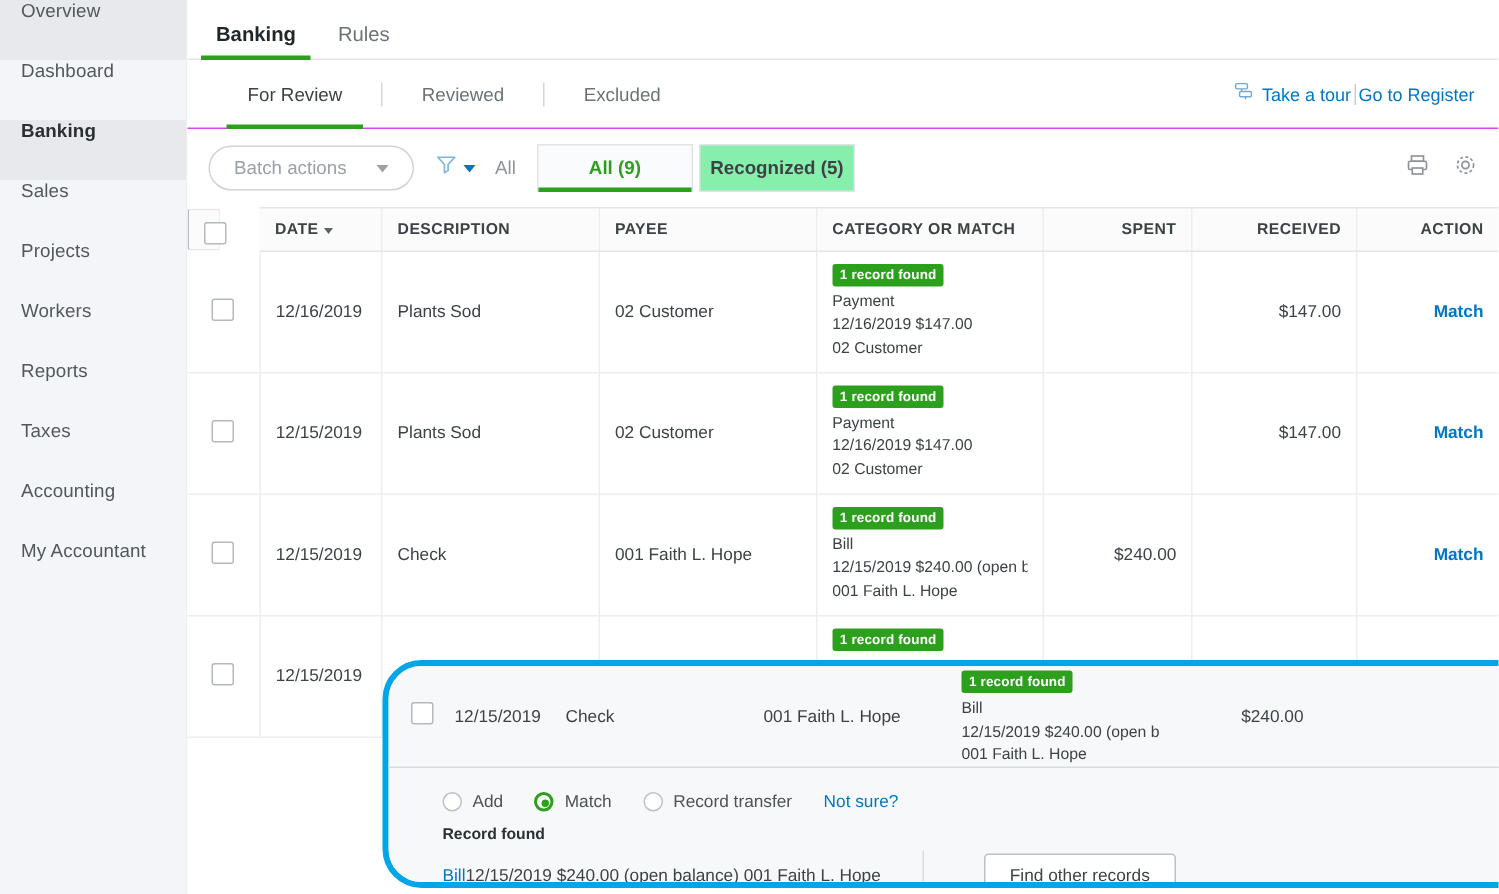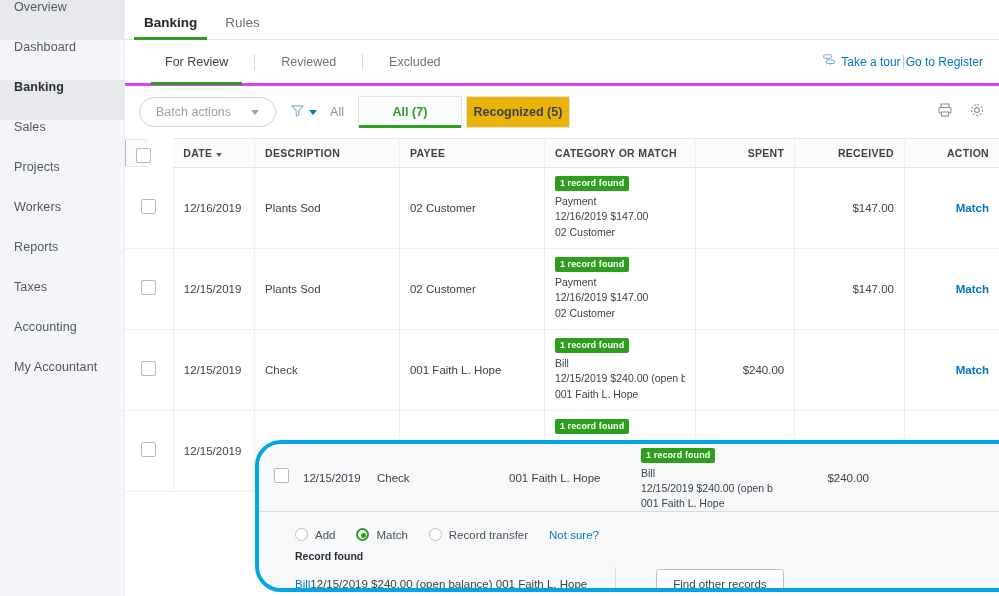--- a/index.html
+++ b/index.html
@@ -63,21 +63,21 @@
     font-size: 7.5px; font-weight: bold;
     padding: 2px 3px 1px 3px; border-radius: 2px;
     letter-spacing: .3px; line-height: 1;
     position: relative; top: -1px;
   }
 
   
   .subtabs {
     height: 46px;
     display: flex; align-items: center;
-    border-bottom: 3px solid #d946ef;
+    border-bottom: 1px solid #d946ef;
     padding-left: 14px;
     position: relative;
     background: #fff;
   }
   .subtab {
     position: relative;
     font-size: 12.5px;
     color: #6b7378;
     padding: 0 26px;
     height: 46px;
@@ -126,21 +126,21 @@
     width:0;height:0;border-left:4px solid transparent;border-right:4px solid transparent;
     border-top:5px solid #0077c5;
   }
   .funnel { margin-left: 14px; display:flex; align-items:center; gap:4px; cursor:pointer; }
   .all-txt { margin-left: 13px; font-size:12.5px; color:#8d9499; cursor:pointer;}
   .pillgroup { display:flex; margin-left: 14px; }
   .pill {
     height: 32px; min-width: 104px;
     display:flex;align-items:center;justify-content:center;
     font-size:12.5px; font-weight:bold;
-    background:#eab308; color:#3c4246;
+    background:#86efac; color:#3c4246;
     border:1px solid #e1e3e6;
     position: relative;
     cursor:pointer;
   }
   .pill.active { color:#2ca01c; background:#fafbfc; }
   .pill.active:after{
     content:""; position:absolute;left:0;right:0;bottom:-1px;height:3px;background:#2ca01c;
   }
   .pill + .pill { margin-left: 4px; }
   .tool-right { margin-left:auto; display:flex; align-items:center; gap:16px; padding-right:14px; }
@@ -324,21 +324,21 @@
             <path d="M2 3 h12 l-4.7 5.2 v4.3 l-2.6 1.5 v-5.8 z" fill="none" stroke="#7fb5dd" stroke-width="1.2" stroke-linejoin="round"></path>
           </svg>
         </span>
         <span class="caret-blue"></span>
       </div>
 
       <span class="all-txt">All</span>
 
       <div class="pillgroup">
         <div class="pill active">
-          <span>All (7)</span>
+          <span>All (9)</span>
         </div>
         <div class="pill">
           <span>Recognized (5)</span>
         </div>
       </div>
 
       <div class="tool-right">
         <span>
           <svg width="16" height="16" viewBox="0 0 16 16">
             <rect x="4" y="2" width="8" height="3.5" fill="none" stroke="#8d9499" stroke-width="1.1"></rect>

